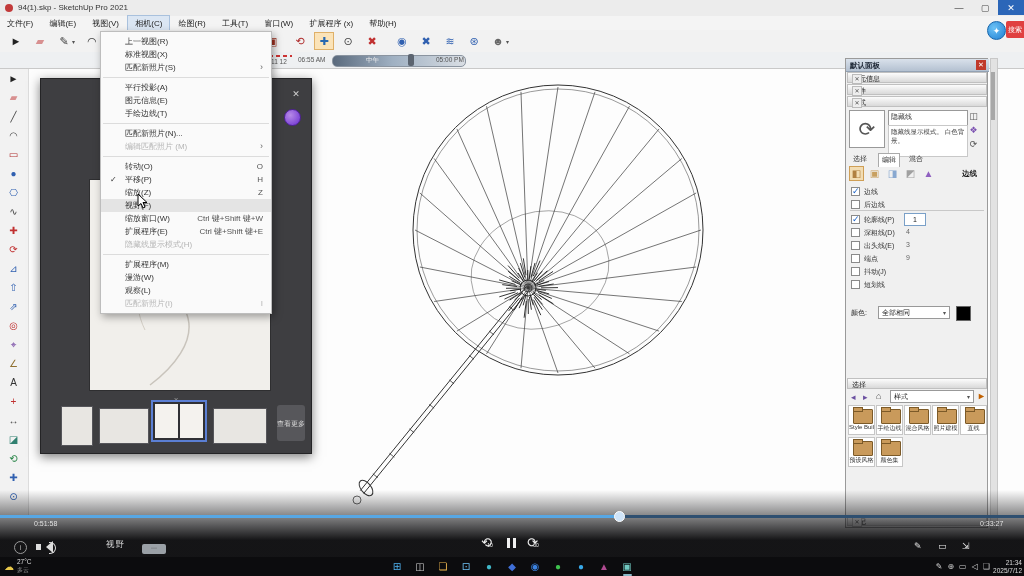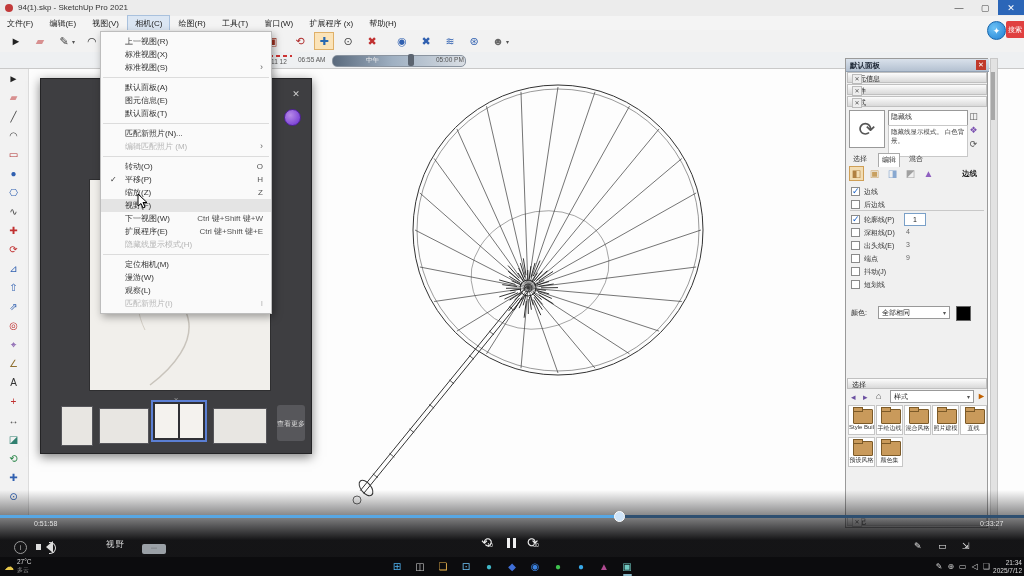--- a/index.html
+++ b/index.html
@@ -299,38 +299,38 @@
     <div class="page"></div>
     <div class="page"></div>
   </div>
   <div class="ab thumb" style="left:172px;top:329px;width:52px;height:34px"></div>
   <div class="ab vmore">查看更多</div>
 </div>
 
 <div class="ab menu">
   <div class="mi"><span>上一视图(R)</span></div>
   <div class="mi"><span>标准视图(X)</span></div>
-  <div class="mi sub"><span>标准视图(S)</span></div>
+  <div class="mi sub"><span>匹配新照片(S)</span></div>
   <div class="msep"></div>
-  <div class="mi"><span>默认面板(A)</span></div>
+  <div class="mi"><span>平行投影(A)</span></div>
   <div class="mi"><span>图元信息(E)</span></div>
-  <div class="mi"><span>默认面板(T)</span></div>
+  <div class="mi"><span>手绘边线(T)</span></div>
   <div class="msep"></div>
   <div class="mi"><span>匹配新照片(N)...</span></div>
   <div class="mi dis sub"><span>编辑匹配照片 (M)</span></div>
   <div class="msep"></div>
   <div class="mi"><span>转动(O)</span><span class="sc">O</span></div>
   <div class="mi chk"><span>平移(P)</span><span class="sc">H</span></div>
   <div class="mi"><span>缩放(Z)</span><span class="sc">Z</span></div>
   <div class="mi hl"><span>视野(F)</span></div>
-  <div class="mi"><span>下一视图(W)</span><span class="sc">Ctrl 键+Shift 键+W</span></div>
+  <div class="mi"><span>缩放窗口(W)</span><span class="sc">Ctrl 键+Shift 键+W</span></div>
   <div class="mi"><span>扩展程序(E)</span><span class="sc">Ctrl 键+Shift 键+E</span></div>
   <div class="mi dis"><span>隐藏线显示模式(H)</span></div>
   <div class="msep"></div>
-  <div class="mi"><span>定位相机(M)</span></div>
+  <div class="mi"><span>扩展程序(M)</span></div>
   <div class="mi"><span>漫游(W)</span></div>
   <div class="mi"><span>观察(L)</span></div>
   <div class="mi dis"><span>匹配新照片(I)</span><span class="sc">I</span></div>
 </div>
 
 <svg class="ab cursor" style="left:137px;top:193px" width="12" height="16" viewBox="0 0 12 16">
   <path d="M1 1 L1 13 L4 10.5 L6 15 L8 14 L6 9.5 L10 9.5 Z" fill="#fff" stroke="#000" stroke-width="1"></path>
 </svg>
 
 <div class="ab panel">

